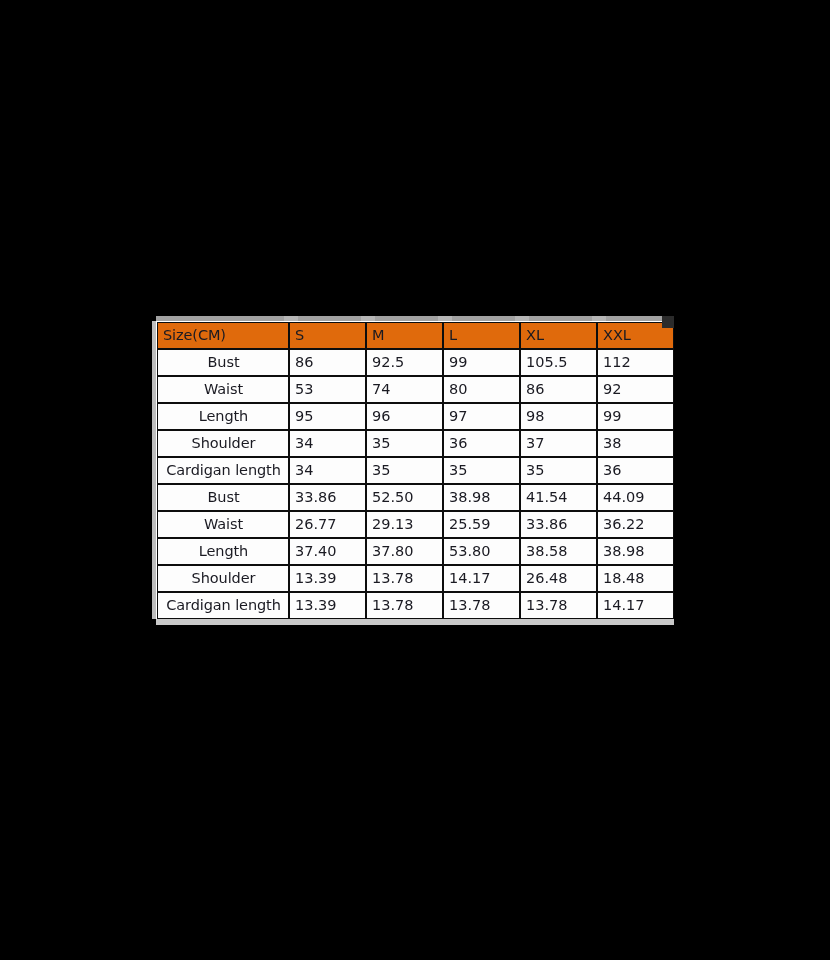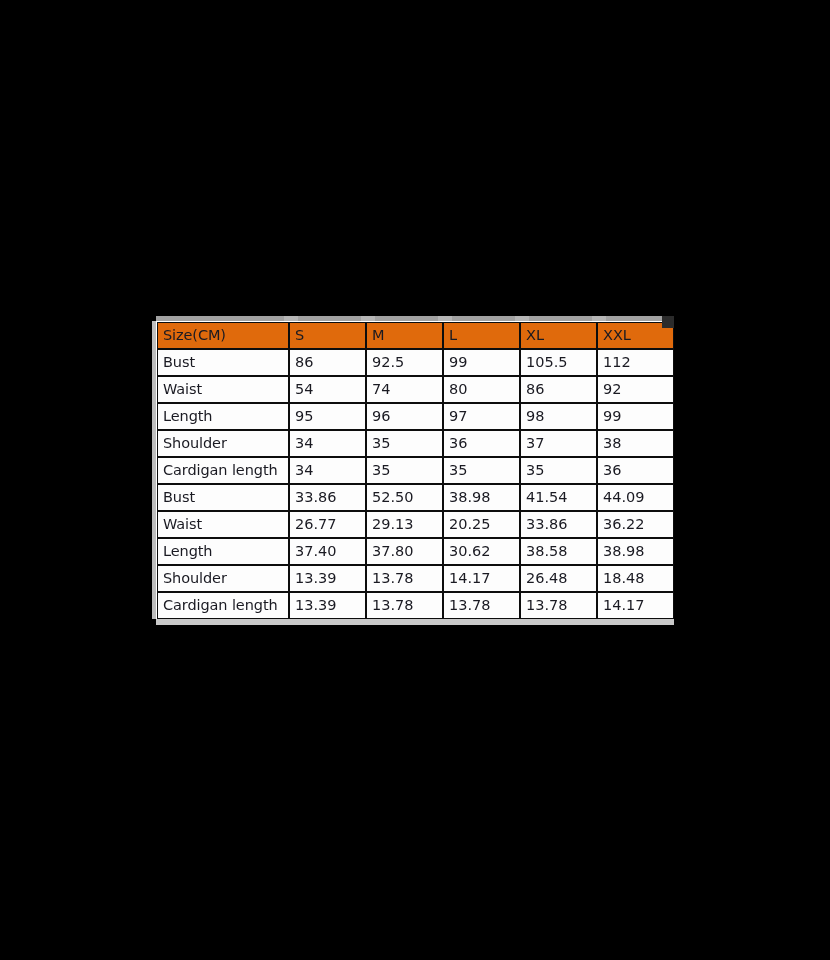--- a/index.html
+++ b/index.html
@@ -86,21 +86,21 @@
 
   
   td.hdr, td.lbl {
     background: #e06a0c;
   }
   td.hdr {
     background: #e06a0c;
   }
   tr.hdr-row td { background: #e06a0c; }
 
-  td.lbl { letter-spacing: -0.1px; }
+  td.lbl { letter-spacing: -0.1px; text-align: center; }
   td.hdr.lbl-hdr { letter-spacing: -0.1px; }
 </style>
 </head>
 <body>
 
 <div id="size-chart">
 
   <div class="frame-top">
     <div class="seg" style="left:128px;"></div>
     <div class="seg" style="left:205px;"></div>
@@ -133,21 +133,21 @@
           <tr>
             <td class="lbl">Bust</td>
             <td>86</td>
             <td>92.5</td>
             <td>99</td>
             <td>105.5</td>
             <td>112</td>
           </tr>
           <tr>
             <td class="lbl">Waist</td>
-            <td>54</td>
+            <td>53</td>
             <td>74</td>
             <td>80</td>
             <td>86</td>
             <td>92</td>
           </tr>
           <tr>
             <td class="lbl">Length</td>
             <td>95</td>
             <td>96</td>
             <td>97</td>
@@ -175,29 +175,29 @@
             <td>33.86</td>
             <td>52.50</td>
             <td>38.98</td>
             <td>41.54</td>
             <td>44.09</td>
           </tr>
           <tr>
             <td class="lbl">Waist</td>
             <td>26.77</td>
             <td>29.13</td>
-            <td>20.25</td>
+            <td>25.59</td>
             <td>33.86</td>
             <td>36.22</td>
           </tr>
           <tr>
             <td class="lbl">Length</td>
             <td>37.40</td>
             <td>37.80</td>
-            <td>30.62</td>
+            <td>53.80</td>
             <td>38.58</td>
             <td>38.98</td>
           </tr>
           <tr>
             <td class="lbl">Shoulder</td>
             <td>13.39</td>
             <td>13.78</td>
             <td>14.17</td>
             <td>26.48</td>
             <td>18.48</td>

